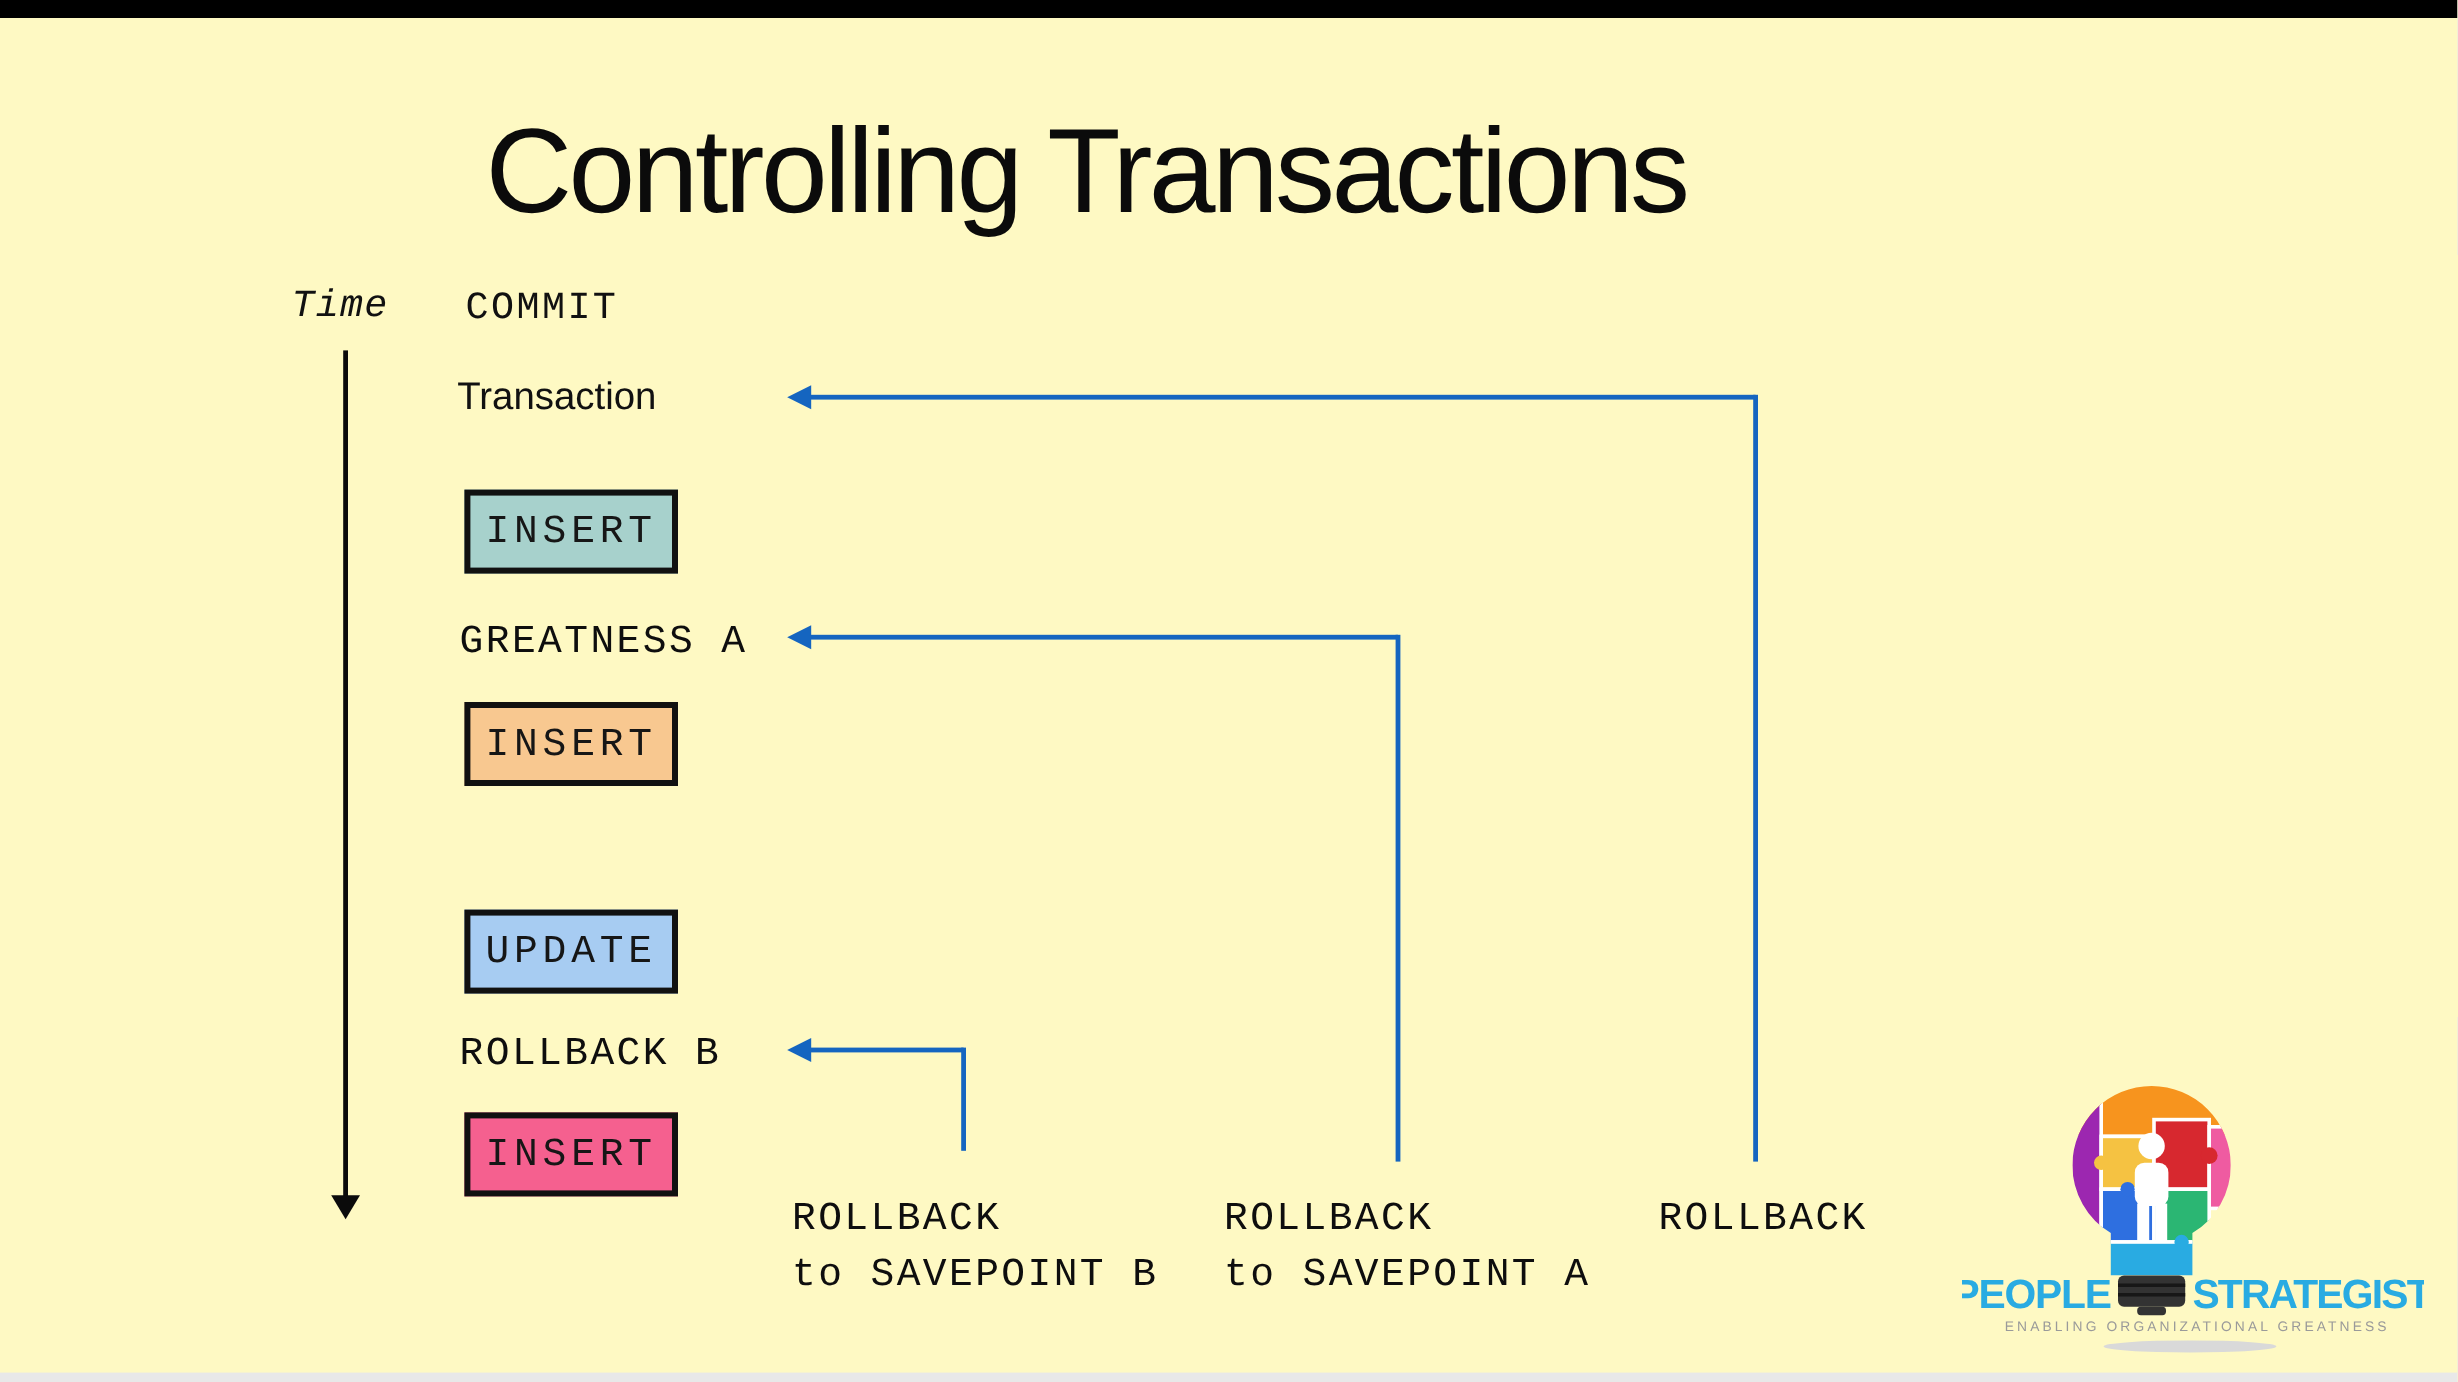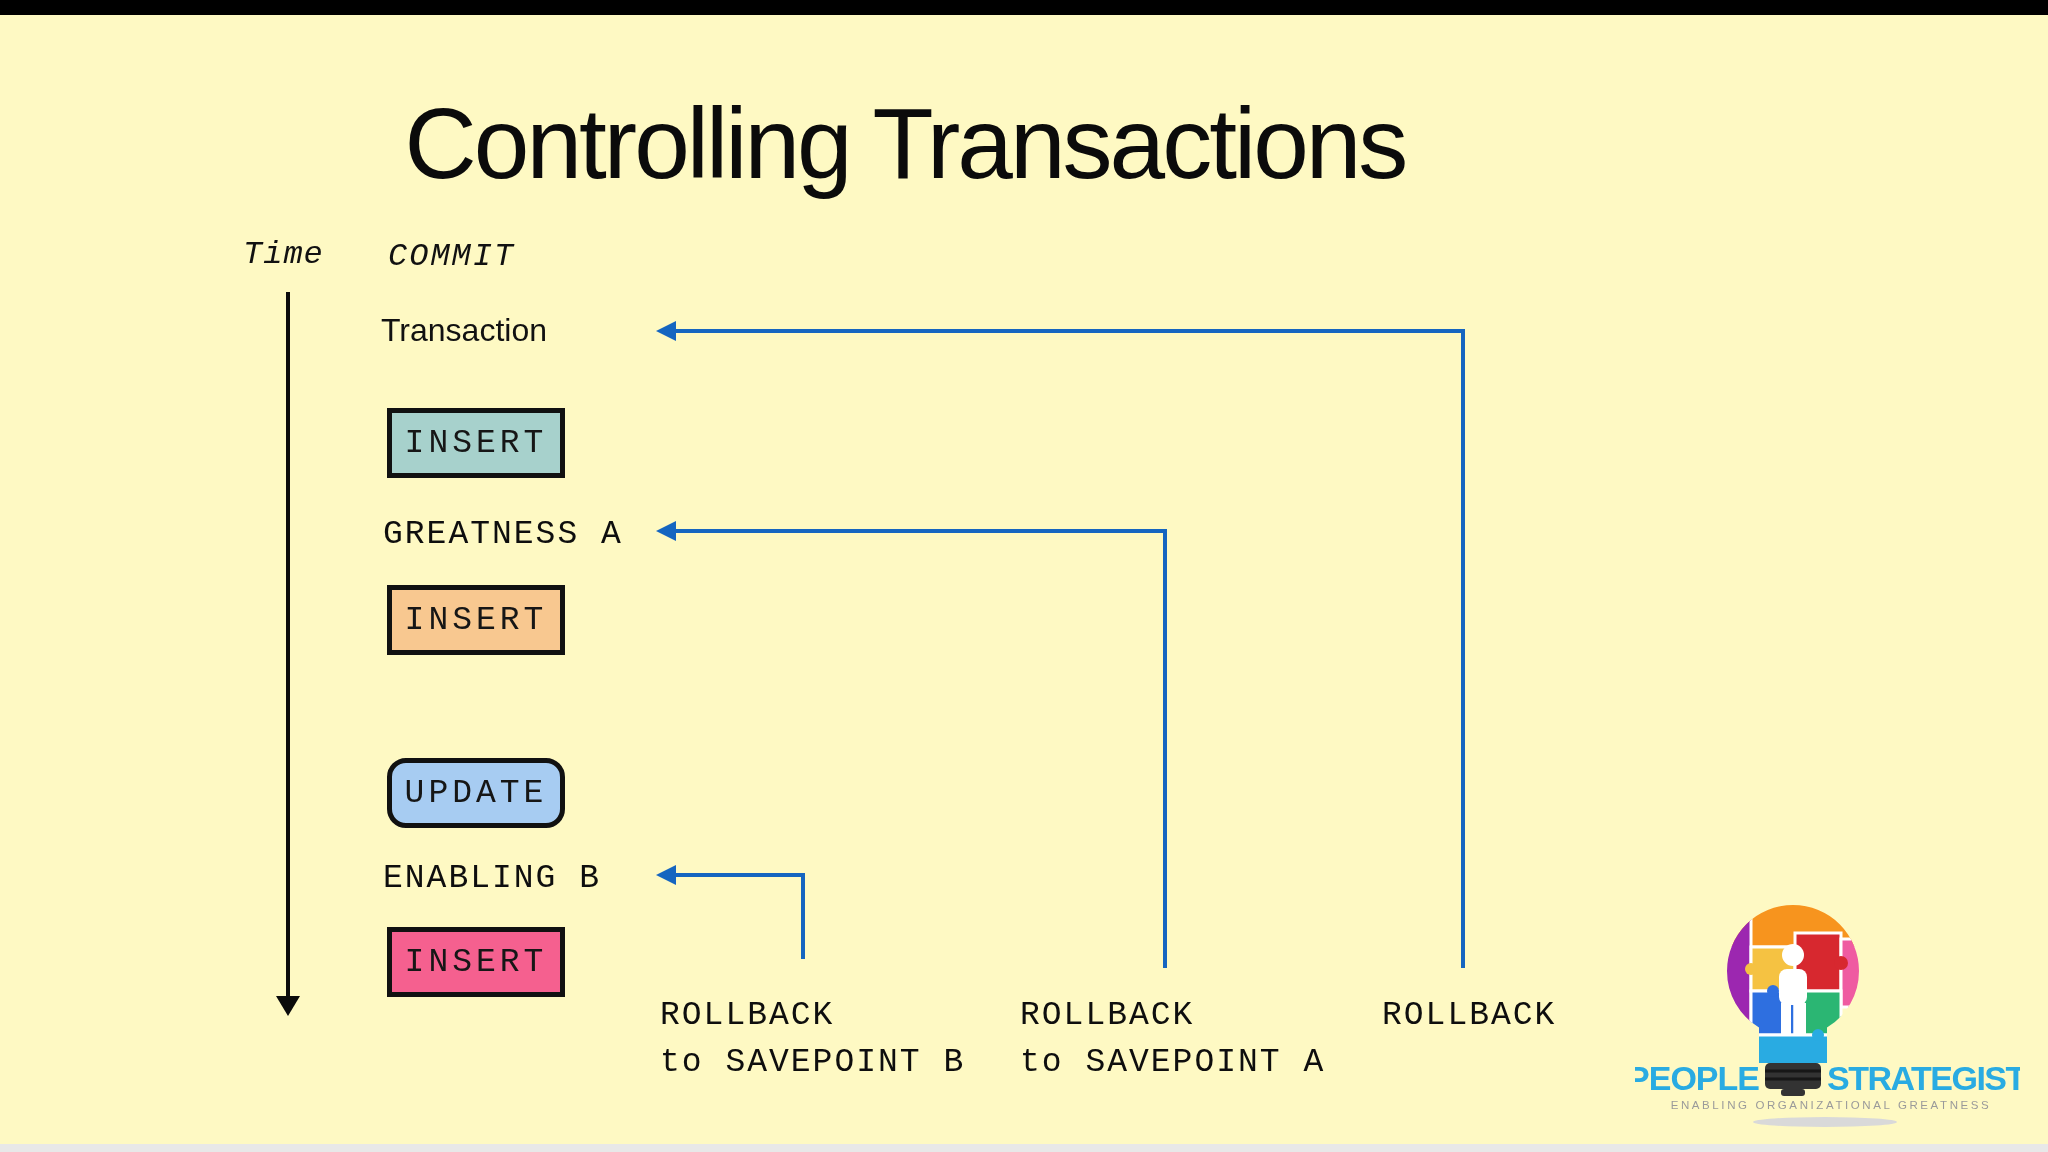--- a/index.html
+++ b/index.html
@@ -8,34 +8,34 @@
     background:#fef9c3; overflow:hidden;
     font-family:"Liberation Sans", sans-serif; color:#111;
   }
   .topbar{position:absolute;left:0;top:0;width:2048px;height:15px;background:#000;}
   .title{
     position:absolute; left:905px; top:86px; transform:translateX(-50%);
     font-size:100px; font-weight:400; letter-spacing:-3px; white-space:nowrap; color:#0b0b0b;
   }
   .mono{font-family:"Liberation Mono","DejaVu Sans Mono",monospace;}
   .lbl-time{position:absolute;left:243px;top:236px;font-size:32px;font-style:italic;letter-spacing:1px;}
-  .lbl-commit{position:absolute;left:388px;top:238px;font-size:32px;font-style:italic;letter-spacing:2px;}
+  .lbl-commit{position:absolute;left:388px;top:238px;font-size:32px;letter-spacing:2px;}
   .lbl-transaction{position:absolute;left:381px;top:312px;font-size:32px;}
   .time-line{position:absolute;left:286px;top:292px;width:4px;height:706px;background:#0b0b0b;}
   .time-arrowhead{
     position:absolute;left:276px;top:996px;width:0;height:0;
     border-left:12px solid transparent;border-right:12px solid transparent;
     border-top:20px solid #0b0b0b;
   }
   .op-box{
     position:absolute;left:387px;width:168px;height:60px;
     border:5px solid #111111; display:flex;align-items:center;justify-content:center;
     font-size:33px; letter-spacing:4px; color:#161616;
   }
-  .op-delete{top:408px;} .op-insert1{top:585px;} .op-update{top:758px;border-radius:19px;} .op-insert2{top:927px;}
+  .op-delete{top:408px;} .op-insert1{top:585px;} .op-update{top:758px;} .op-insert2{top:927px;}
   .sp-label{position:absolute;left:383px;font-size:33px;letter-spacing:2px;white-space:nowrap;color:#0e0e0e;}
   .sp-a{top:516px;} .sp-b{top:860px;}
   .hline,.vline{position:absolute;background:#1565C0;}
   .arrowhead-left{
     position:absolute;width:0;height:0;
     border-top:10px solid transparent;border-bottom:10px solid transparent;
     border-right:20px solid #1565C0;
   }
   .a1-h{left:674px;top:329px;width:789px;height:4px;}
   .a1-v{left:1461px;top:329px;width:4px;height:639px;}
@@ -69,21 +69,21 @@
   <div class="time-arrowhead"></div>
 
   <div class="lbl-transaction">Transaction</div>
 
   <div class="op-box op-delete mono" style="background-color: rgb(167, 209, 204);">INSERT</div>
   <div class="op-box op-insert1 mono" style="background-color: rgb(248, 200, 144);">INSERT</div>
   <div class="op-box op-update mono" style="background-color: rgb(167, 204, 242);">UPDATE</div>
   <div class="op-box op-insert2 mono" style="background-color: rgb(245, 96, 143);">INSERT</div>
 
   <div class="sp-label sp-a mono">GREATNESS A</div>
-  <div class="sp-label sp-b mono">ENABLING B</div>
+  <div class="sp-label sp-b mono">ROLLBACK B</div>
 
   <div class="hline a1-h"></div>
   <div class="vline a1-v"></div>
   <div class="arrowhead-left a1-head"></div>
 
   <div class="hline a2-h"></div>
   <div class="vline a2-v"></div>
   <div class="arrowhead-left a2-head"></div>
 
   <div class="hline a3-h"></div>

